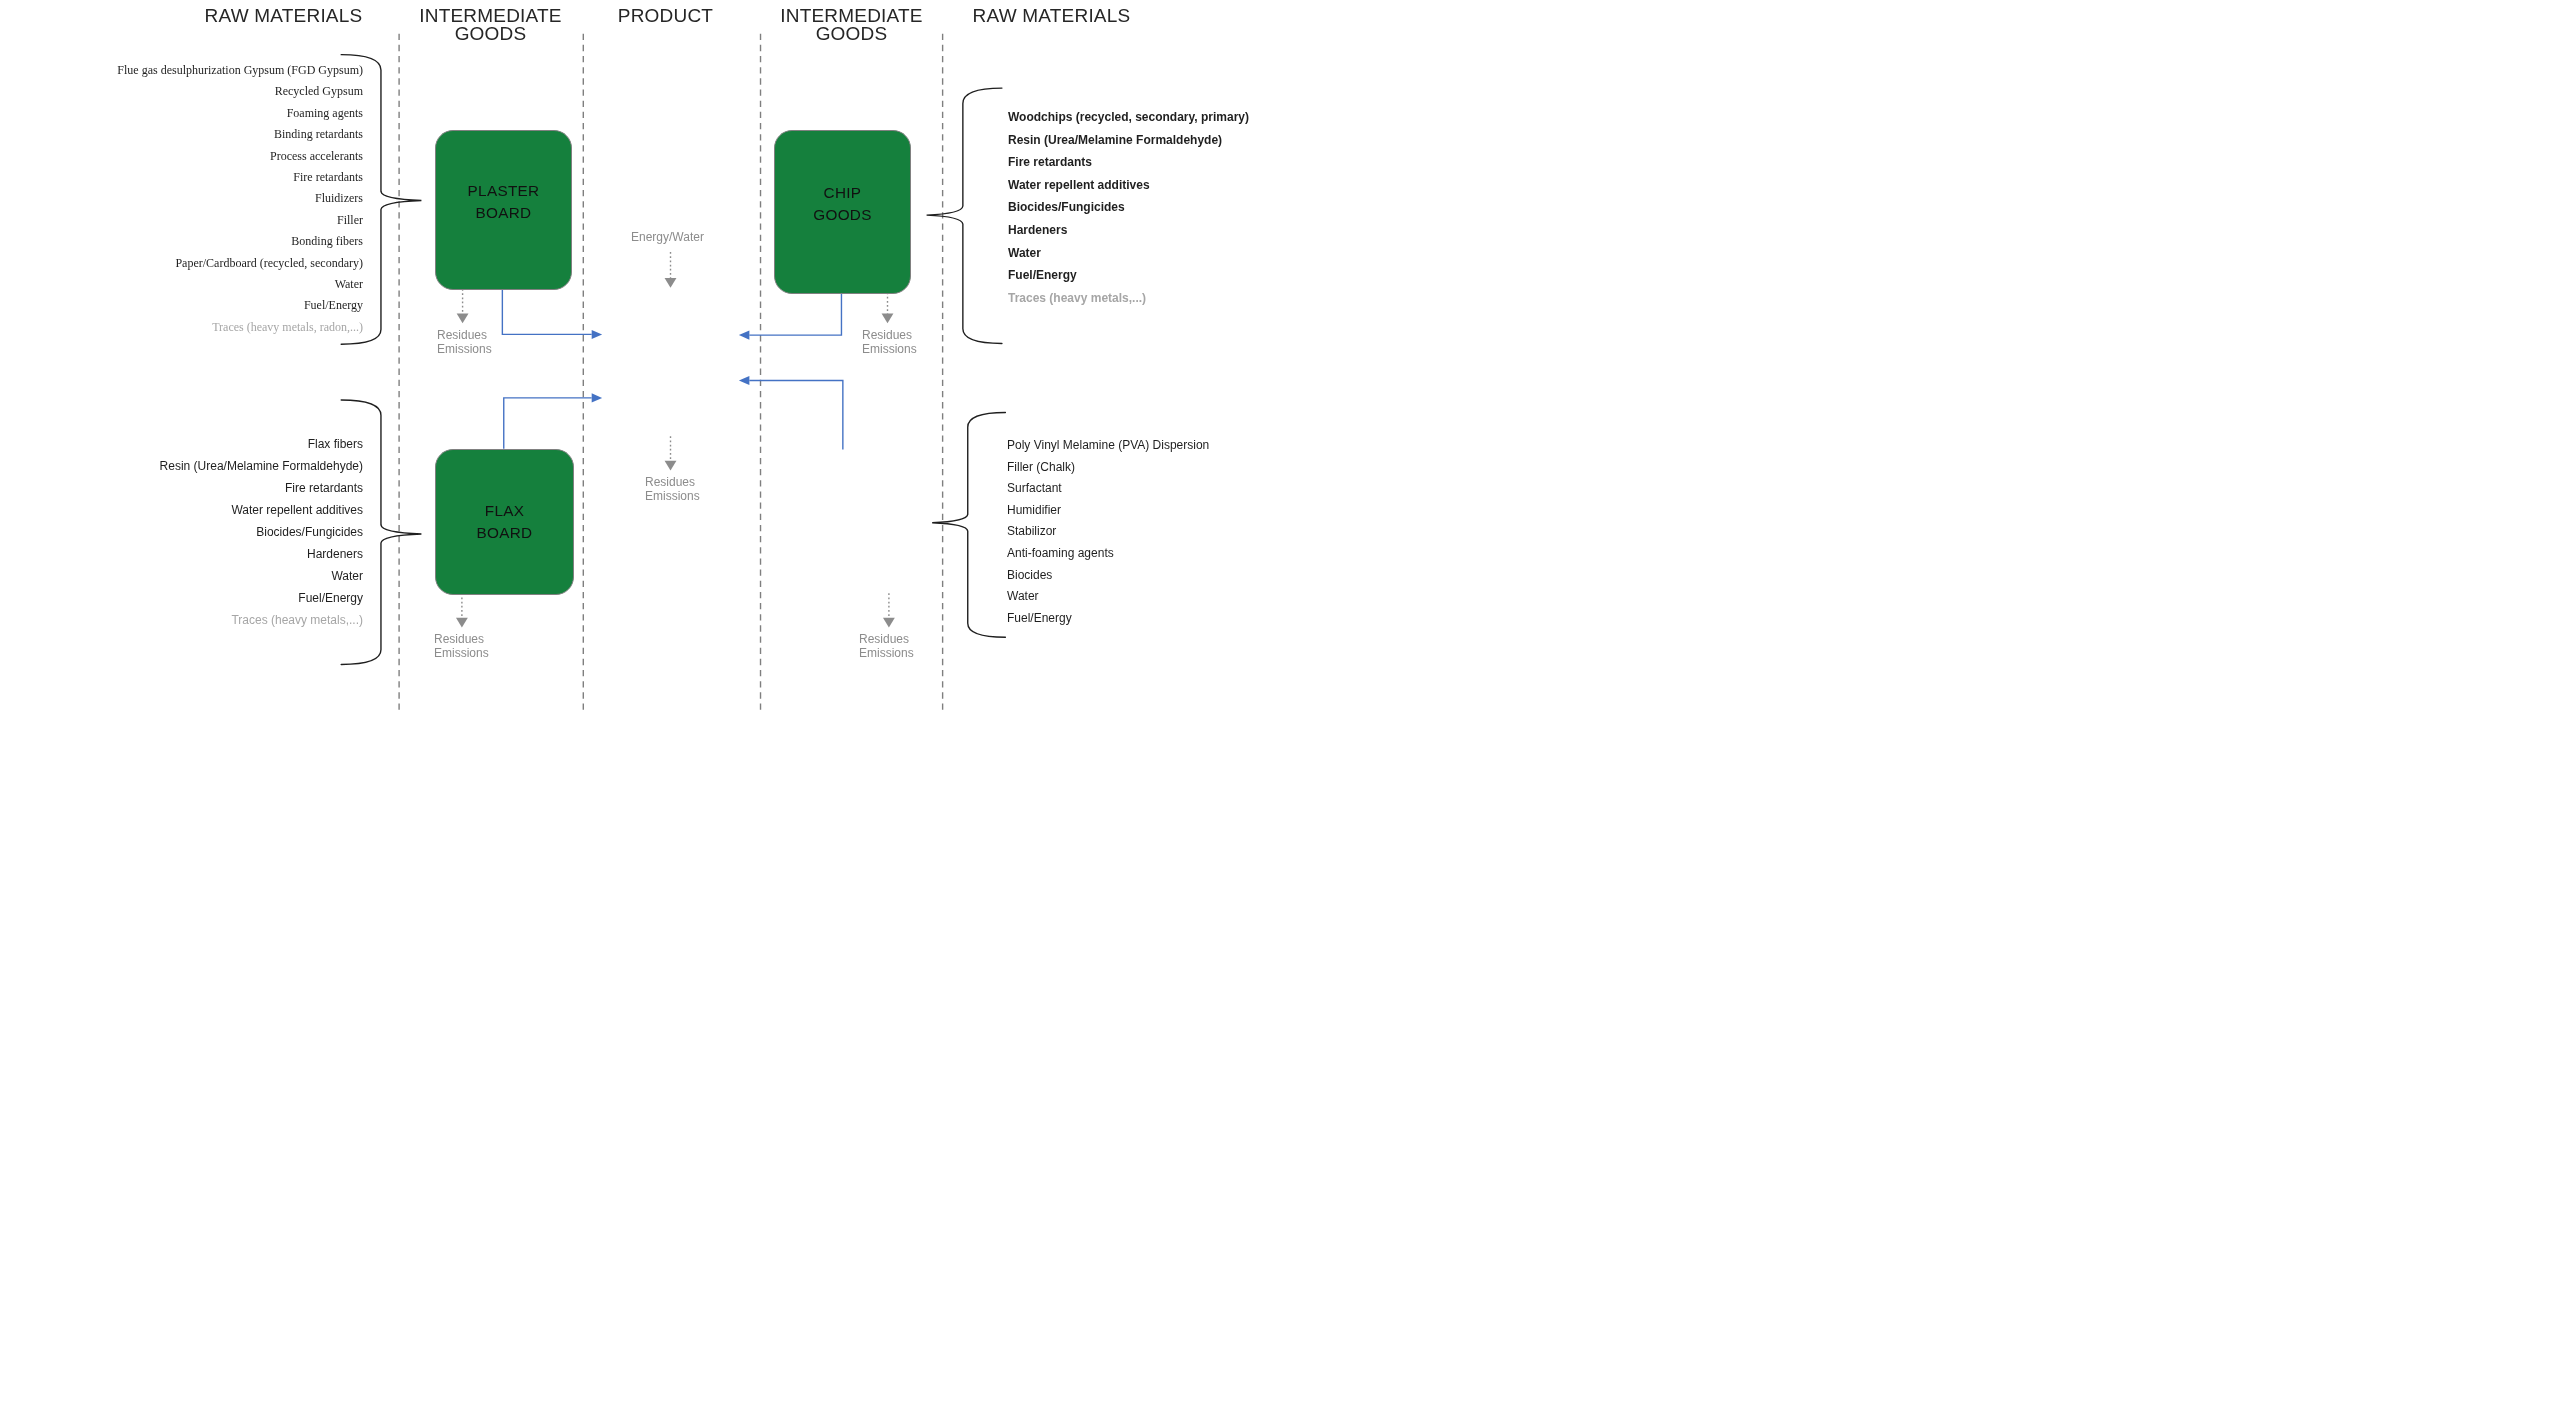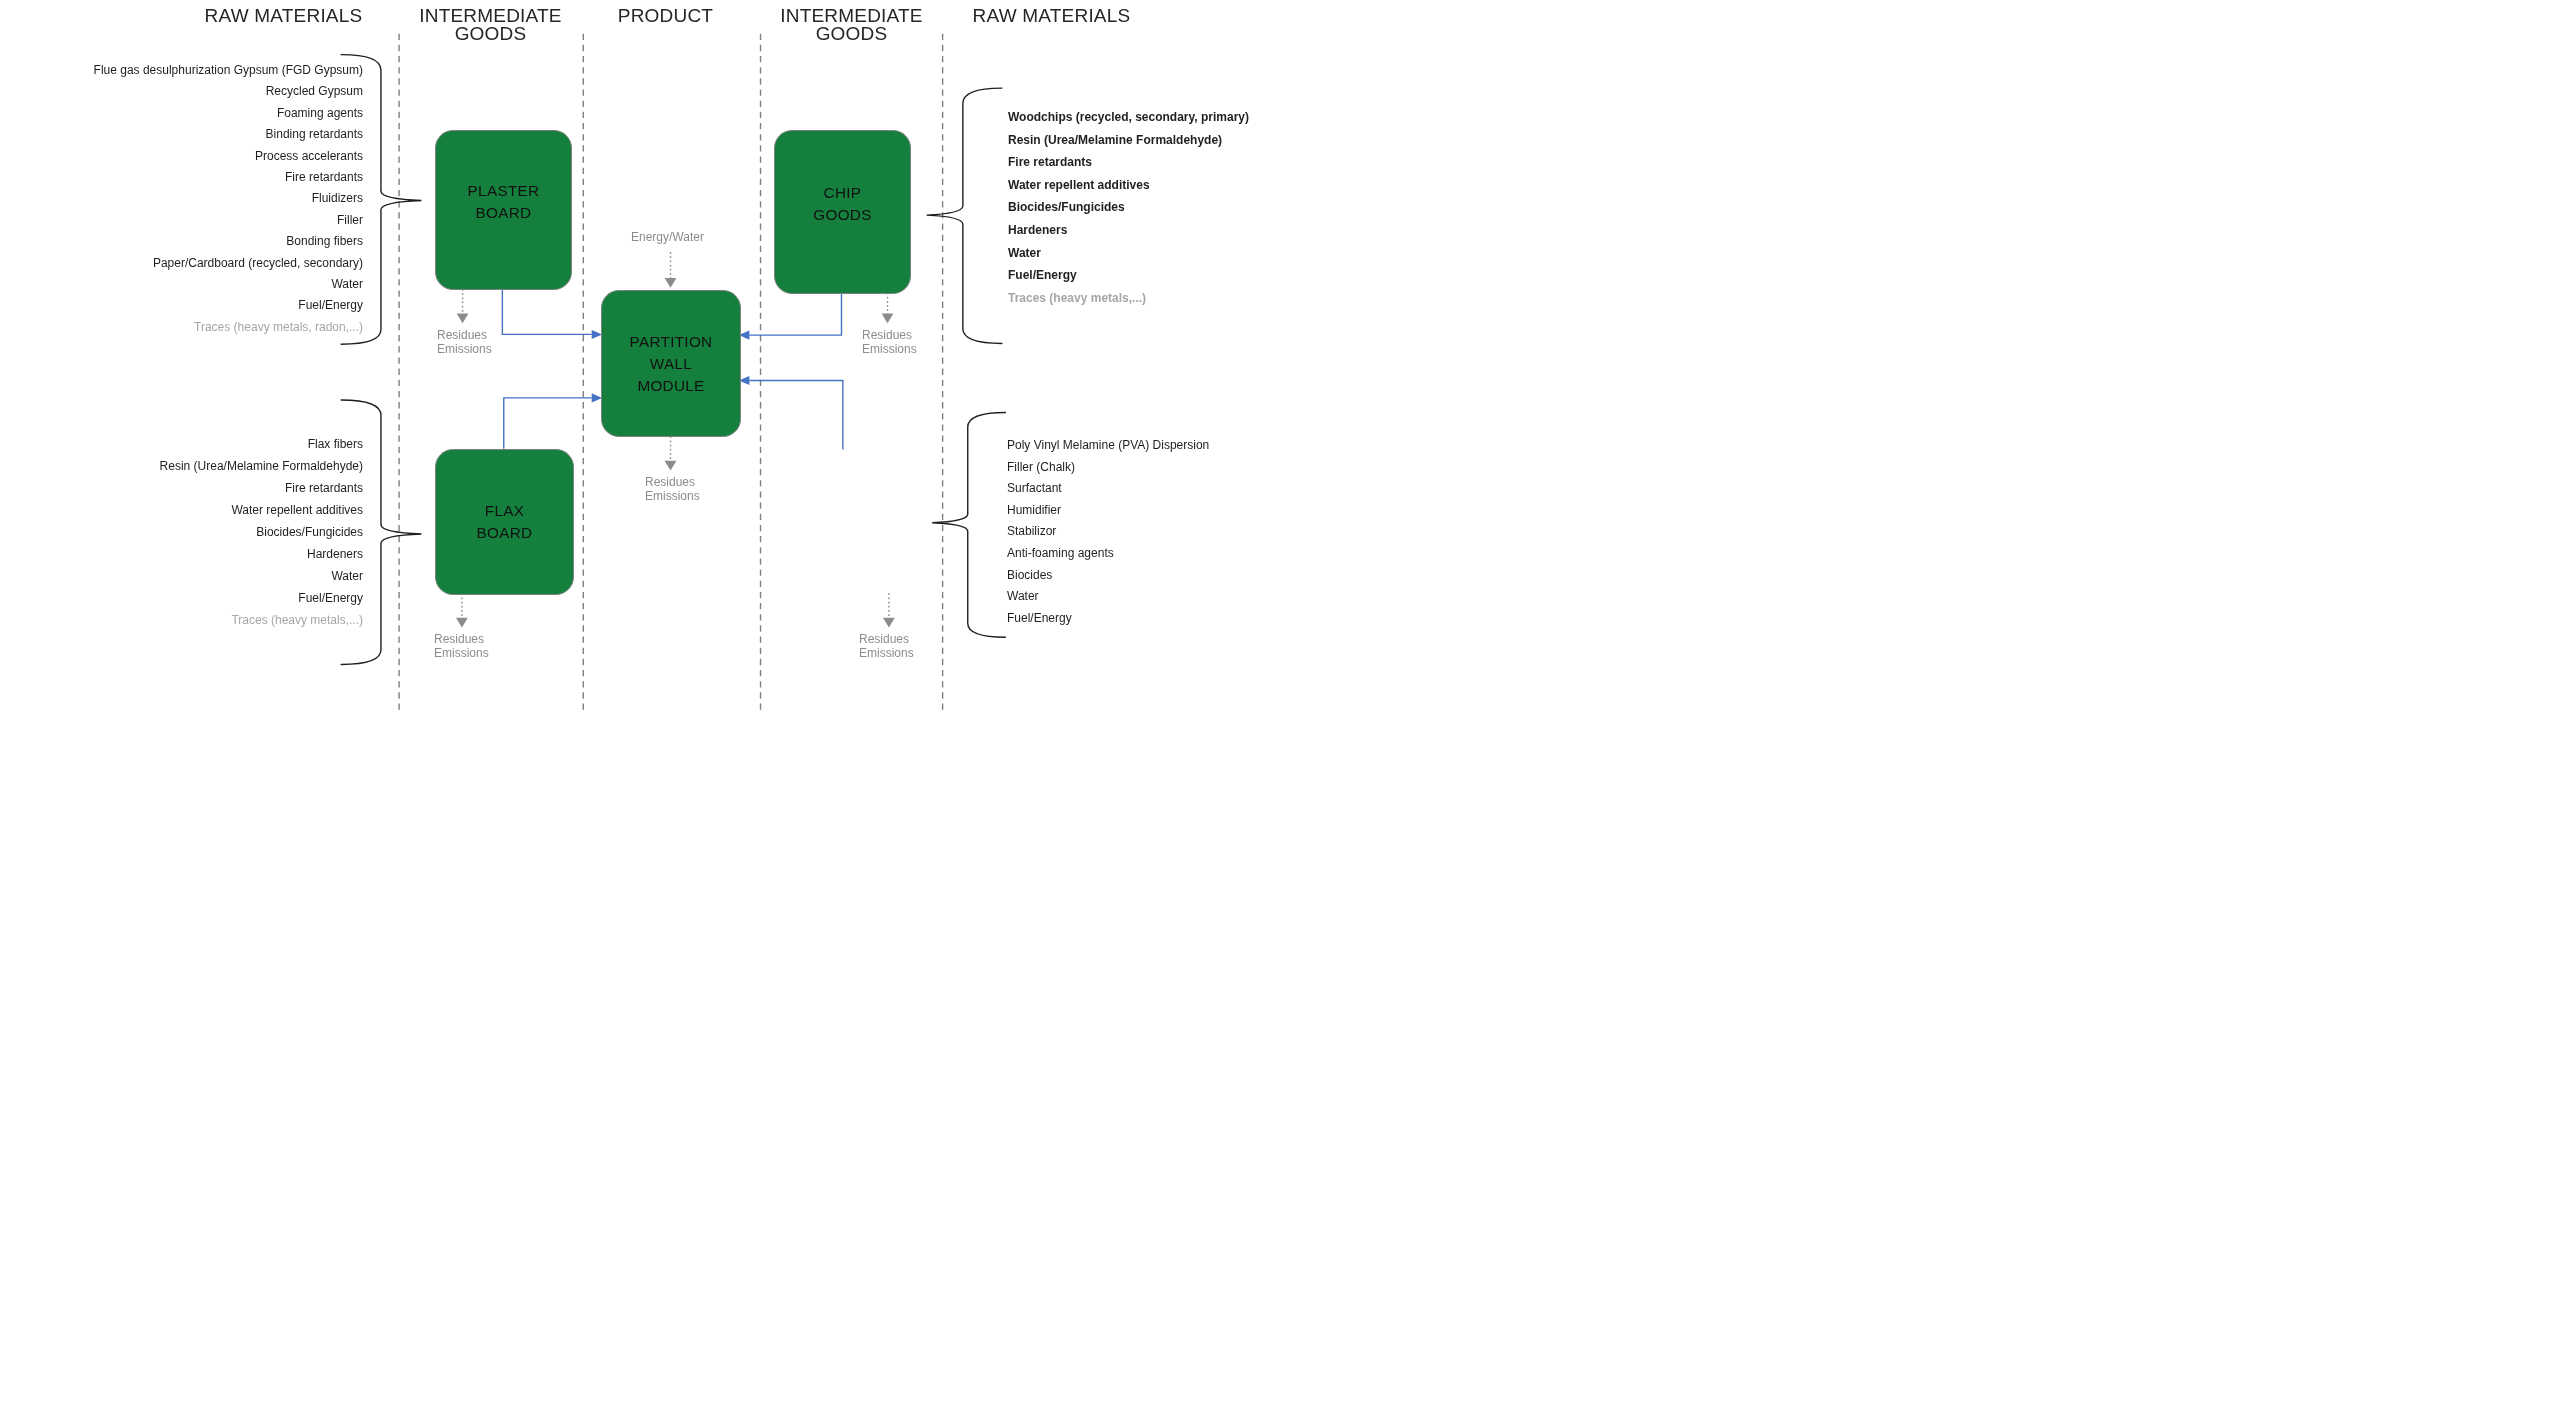--- a/index.html
+++ b/index.html
@@ -47,21 +47,21 @@
   .node.lift span{position:relative;top:-8.4px;}
 
   .mat-list{
     position:absolute;margin:0;padding:0;list-style:none;
     font-size:12px;color:var(--text-ink);
   }
   .mat-list.right{text-align:right;}
   .mat-list.left{text-align:left;}
   .mat-list li{white-space:nowrap;}
   .mat-list li.muted{color:var(--muted-item);}
-  .lh306 li{line-height:21.4px;}
+  .lh306 li{line-height:21.4px;font-family:Liberation Serif, serif;}
   .lh310 li{line-height:21.6px;}
   .lh320 li{line-height:22px;}
   .lh324 li{line-height:22.6px;font-weight:bold;}
 
   .flow-label{
     position:absolute;
     font-size:12px;line-height:14px;
     color:var(--flow-label-gray);
     white-space:pre-line;text-align:left;
   }
@@ -122,25 +122,20 @@
 GOODS</div>
   <div class="header" style="left:961px">RAW MATERIALS</div>
 
   <div class="node lift" style="left:435px;top:130px;width:135px;height:158px">
     <span>PLASTER
 BOARD</span>
   </div>
   <div class="node" style="left:435px;top:449px;width:137px;height:144px">
     <span>FLAX
 BOARD</span>
-  </div>
-  <div class="node" style="left:601px;top:290px;width:138px;height:145px">
-    <span>PARTITION
-WALL
-MODULE</span>
   </div>
   <div class="node lift" style="left:774px;top:130px;width:135px;height:162px">
     <span>CHIP
 GOODS</span>
   </div>
 
   <ul class="mat-list right lh306" style="left:14px;top:60px;width:349px">
     <li>Flue gas desulphurization Gypsum (FGD Gypsum)</li>
     <li>Recycled Gypsum</li>
     <li>Foaming agents</li>

